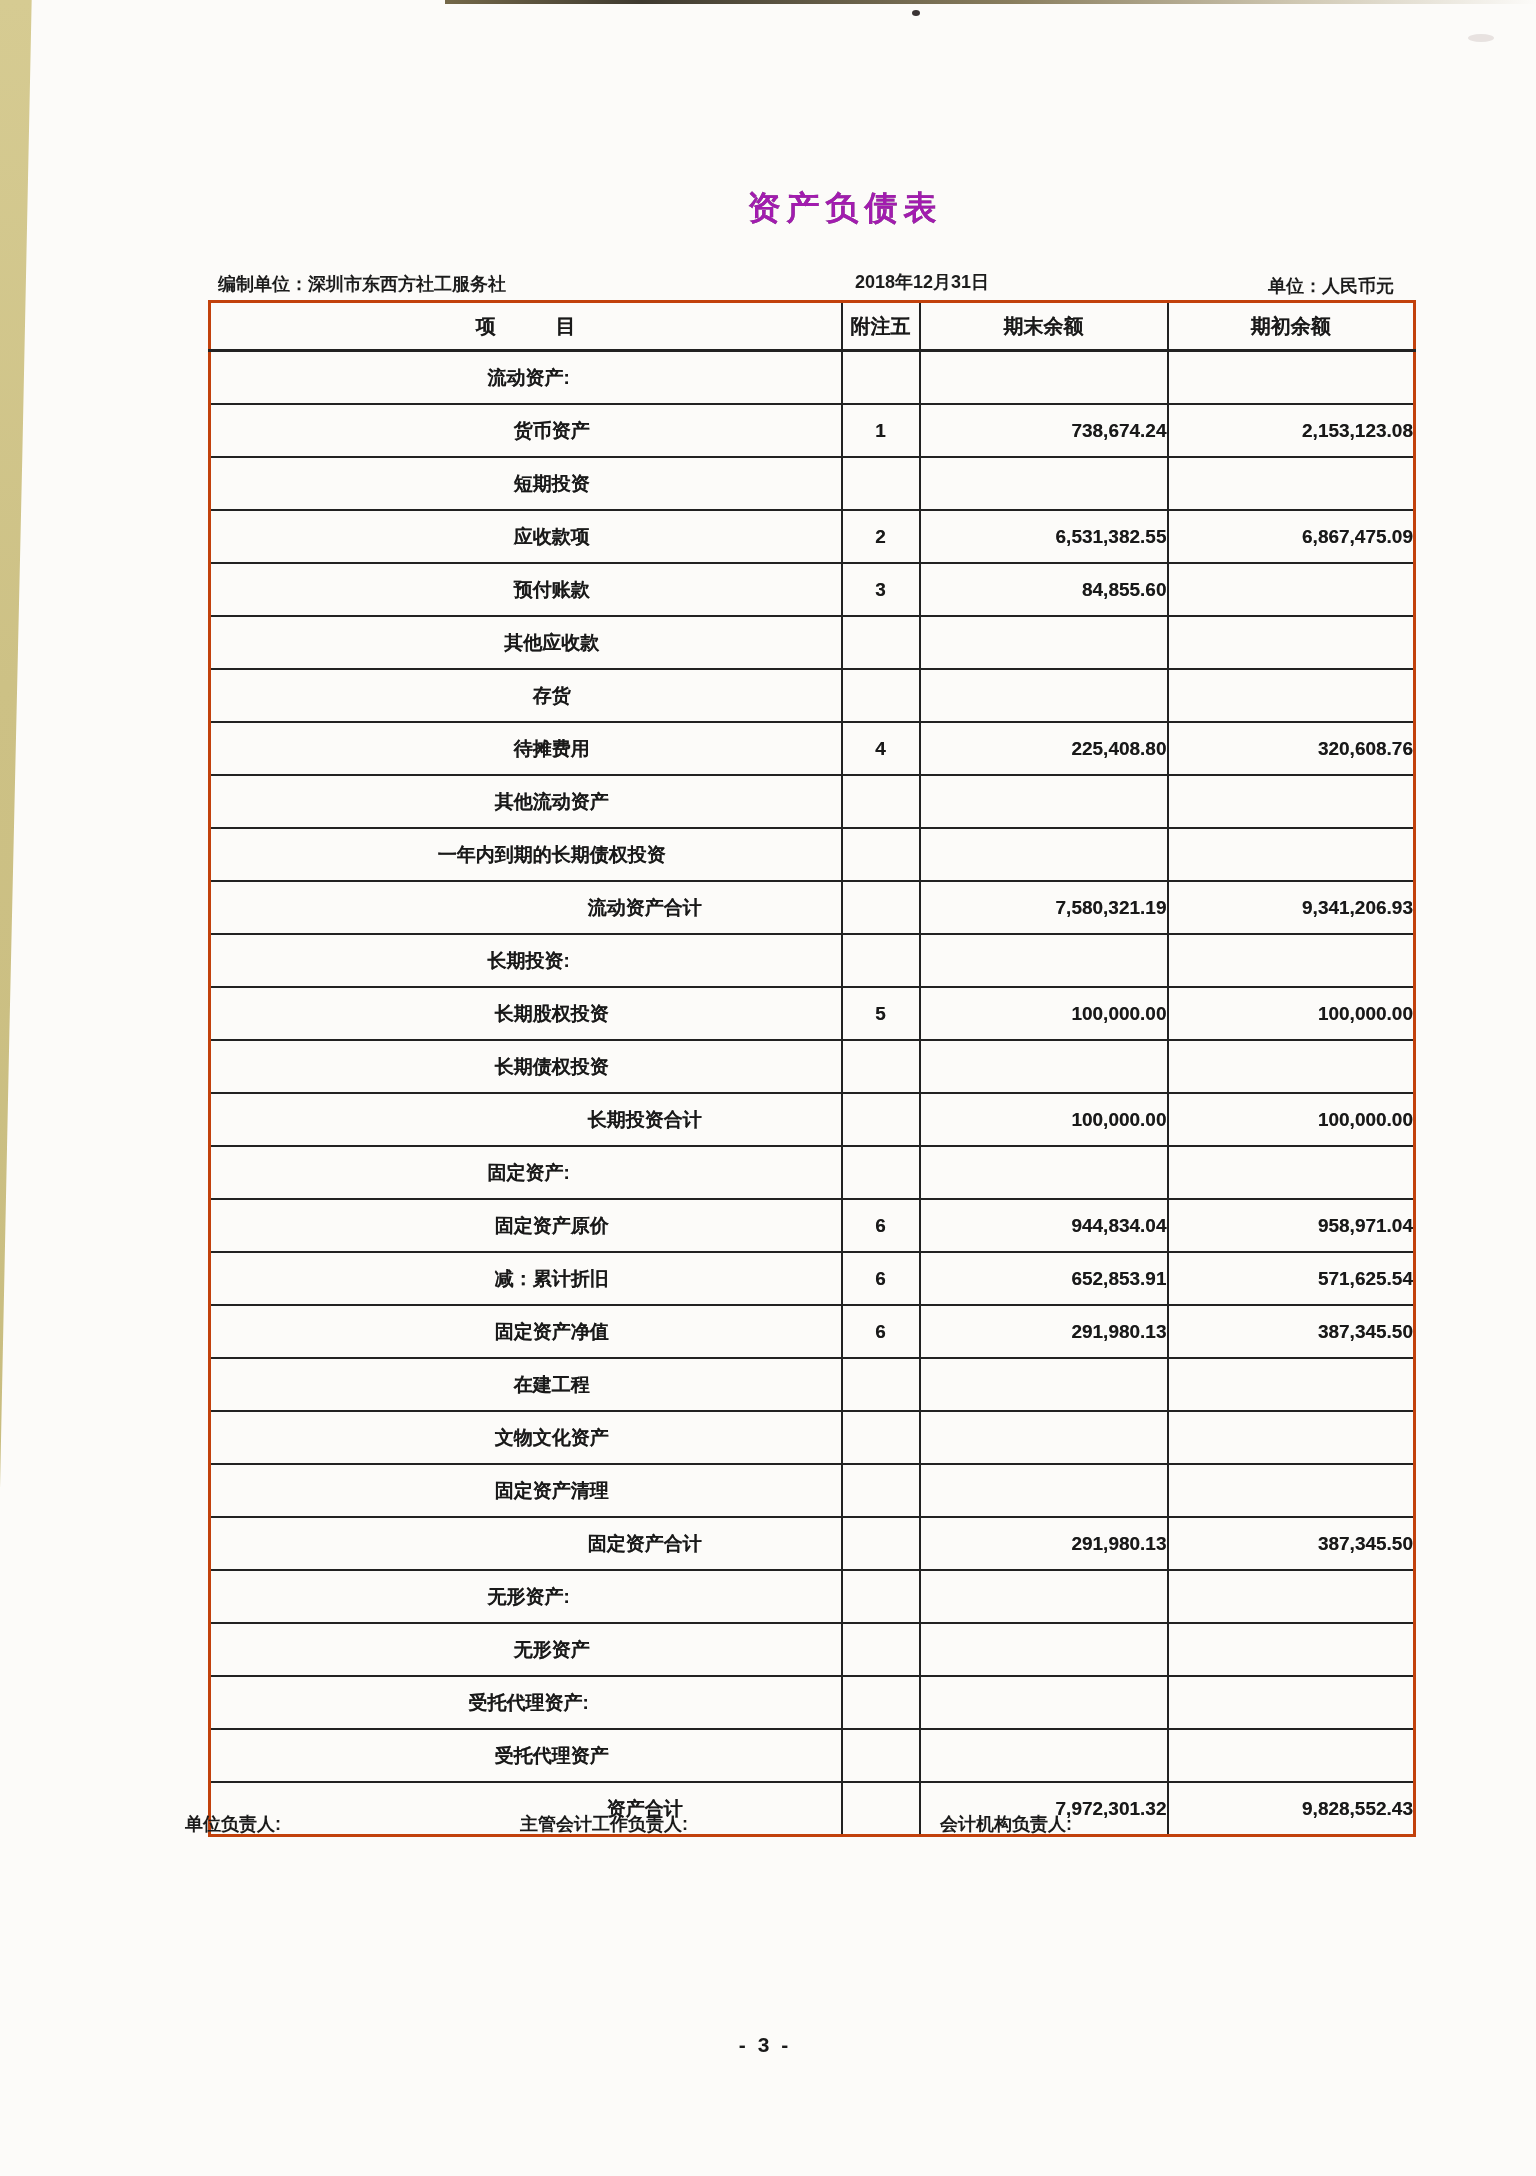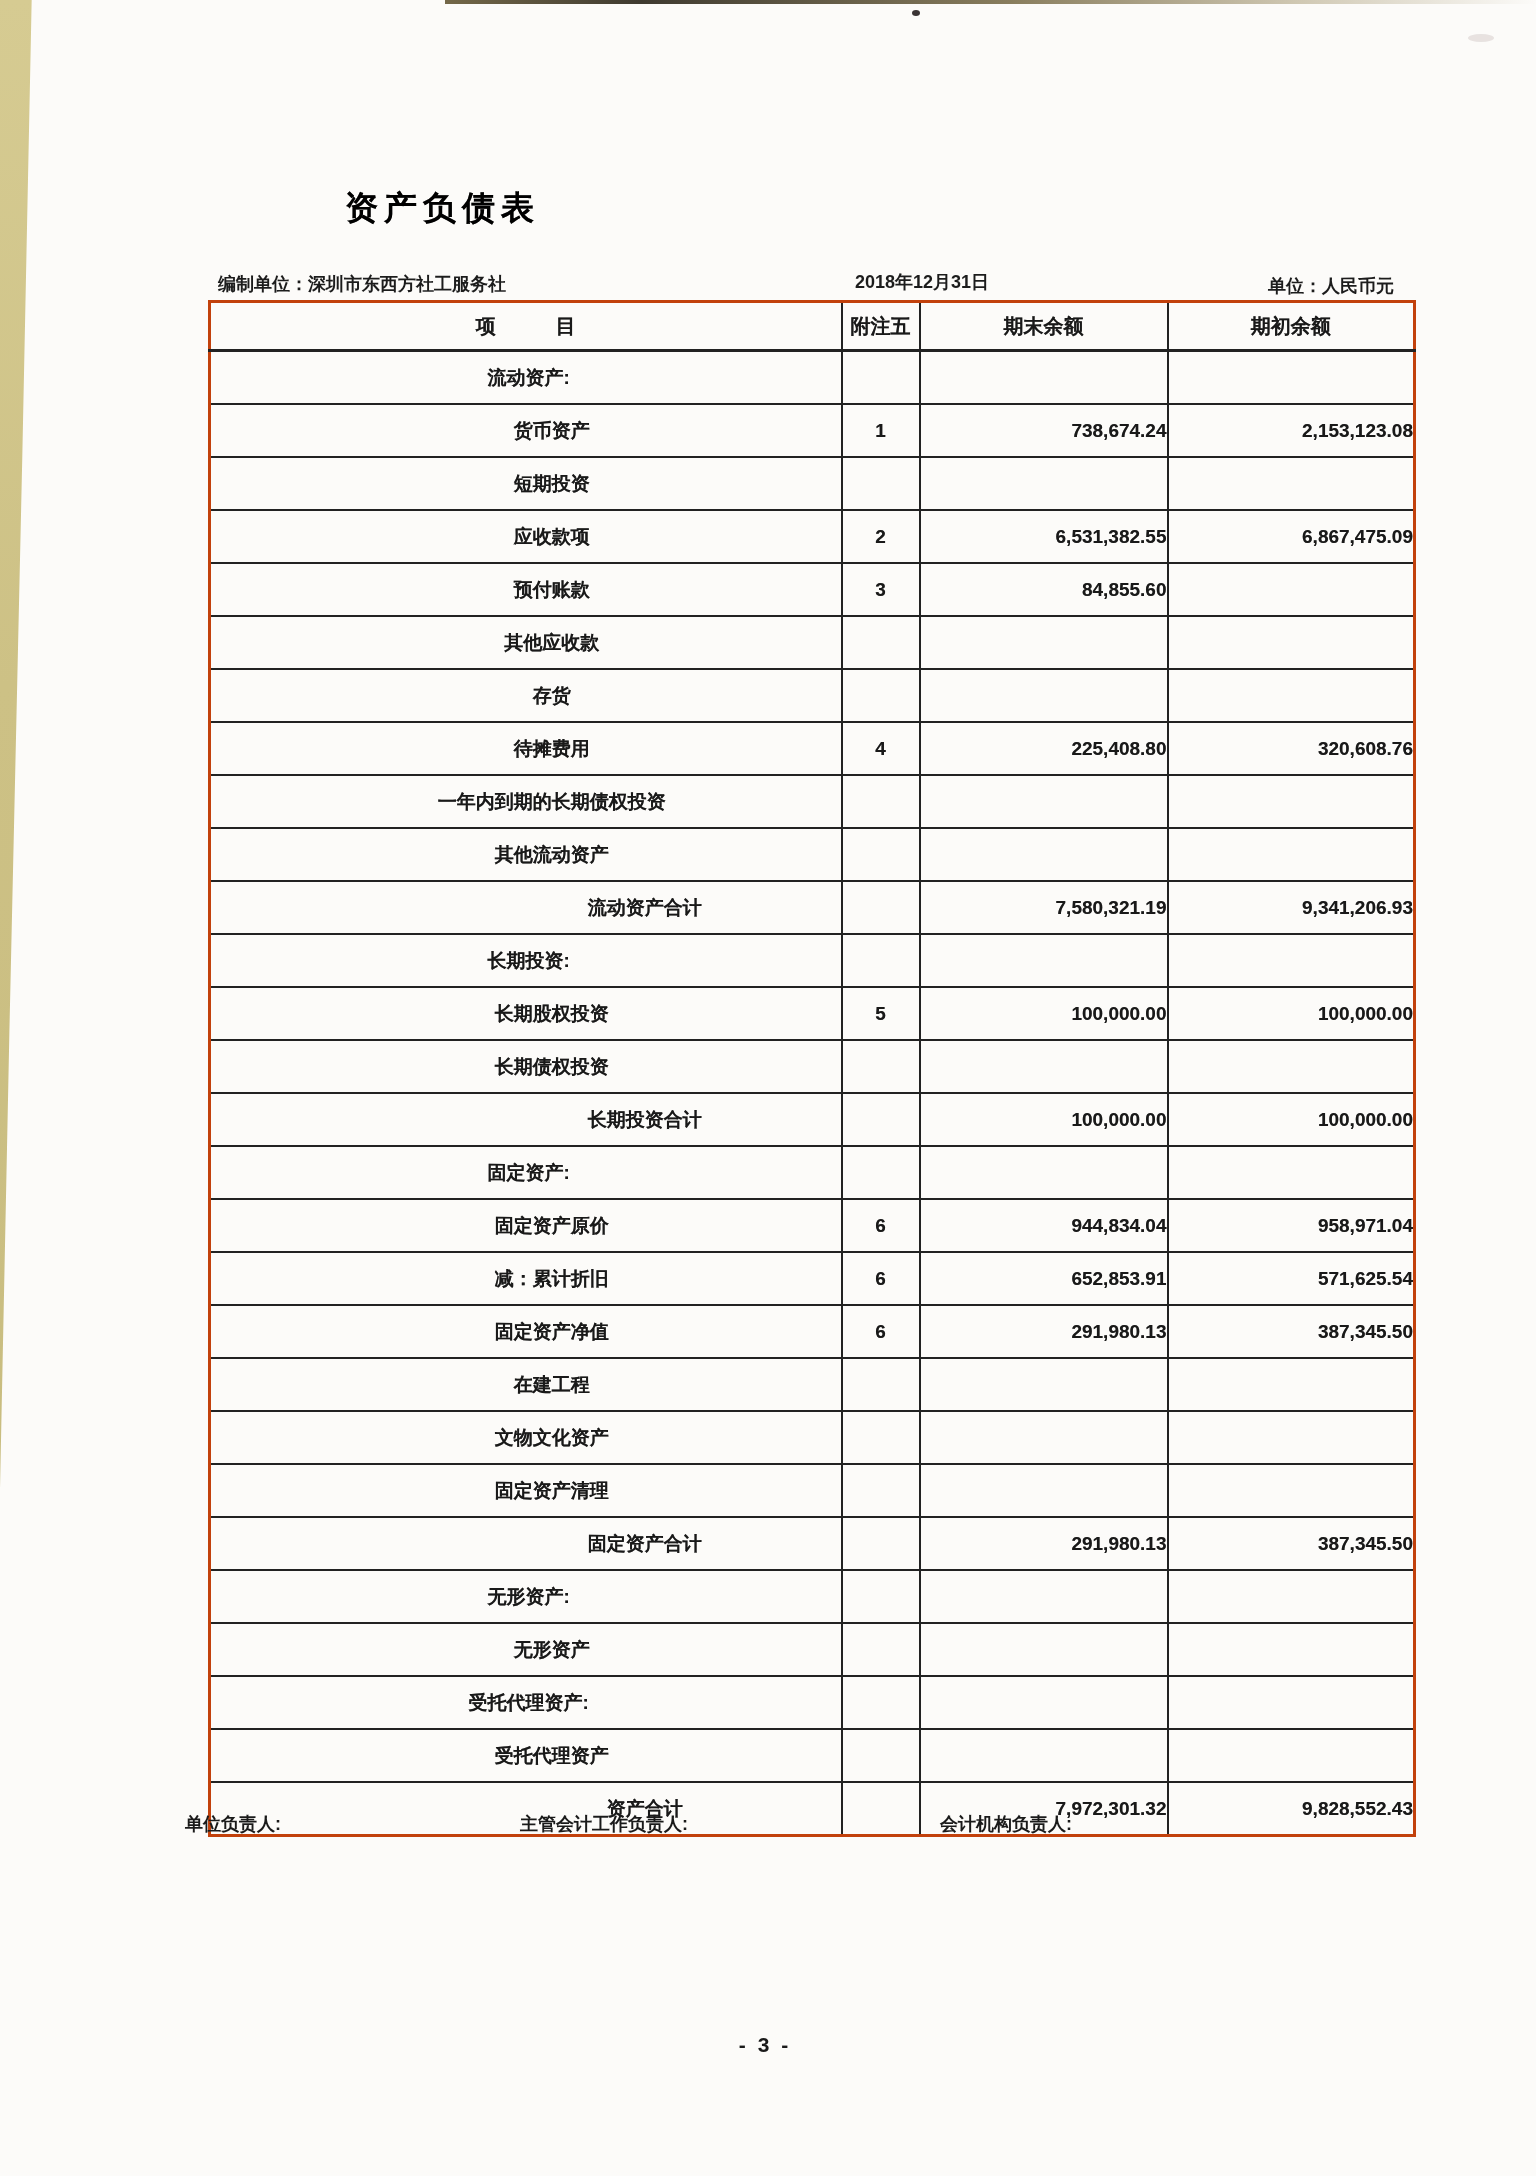--- a/index.html
+++ b/index.html
@@ -24,21 +24,21 @@
     position:absolute;left:912px;top:10px;width:8px;height:6px;border-radius:50%;
     background:#3a3434;
   }
   .smudge{
     position:absolute;left:1468px;top:34px;width:26px;height:8px;border-radius:50%;
     background:rgba(170,150,150,.25);
   }
   
   .doc-title{
     position:absolute;top:186px;left:345px;width:1000px;
-    text-align:left;font-size:33px;font-weight:bold;letter-spacing:6px;color:#000000;
+    text-align:center;font-size:33px;font-weight:bold;letter-spacing:6px;color:#a21caf;
     text-shadow:0 0 .5px rgba(0,0,0,.55);
   }
   .meta{position:absolute;font-size:18px;font-weight:bold;color:#1c1c1c;white-space:nowrap;}
   .meta-prepared{left:218px;top:272px;}
   .meta-date{left:855px;top:270px;}
   .meta-unit{left:1268px;top:274px;}
   
   table.bs{
     position:absolute;left:208px;top:300px;width:1205px;
     border-collapse:collapse;table-layout:fixed;
@@ -144,27 +144,27 @@
           <td class="cell-num"></td>
           <td class="cell-num"></td>
         </tr>
         <tr>
           <td class="cell-label indent-item">待摊费用</td>
           <td class="cell-note">4</td>
           <td class="cell-num">225,408.80</td>
           <td class="cell-num">320,608.76</td>
         </tr>
         <tr>
+          <td class="cell-label indent-item">其他流动资产</td>
+          <td class="cell-note"></td>
+          <td class="cell-num"></td>
+          <td class="cell-num"></td>
+        </tr>
+        <tr>
           <td class="cell-label indent-item">一年内到期的长期债权投资</td>
-          <td class="cell-note"></td>
-          <td class="cell-num"></td>
-          <td class="cell-num"></td>
-        </tr>
-        <tr>
-          <td class="cell-label indent-item">其他流动资产</td>
           <td class="cell-note"></td>
           <td class="cell-num"></td>
           <td class="cell-num"></td>
         </tr>
         <tr>
           <td class="cell-label indent-subtotal">流动资产合计</td>
           <td class="cell-note"></td>
           <td class="cell-num">7,580,321.19</td>
           <td class="cell-num">9,341,206.93</td>
         </tr>

